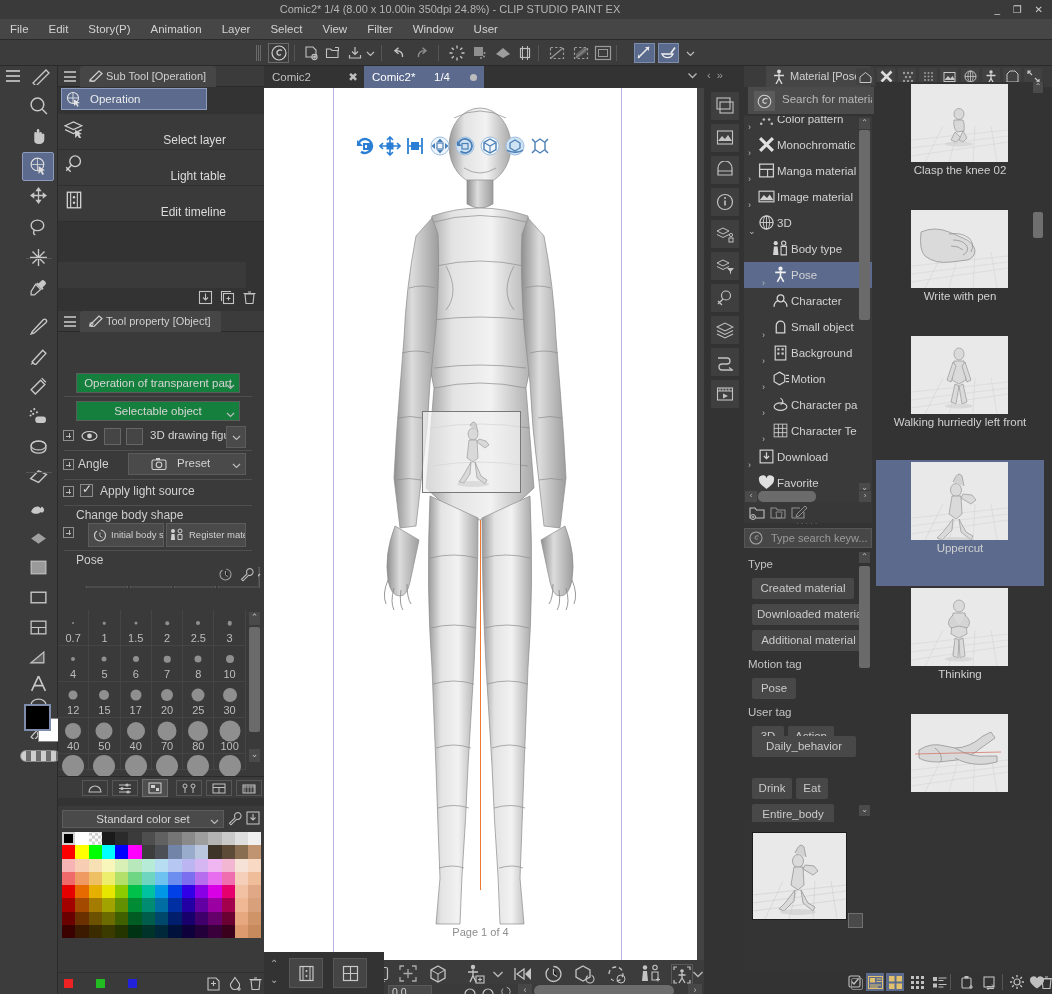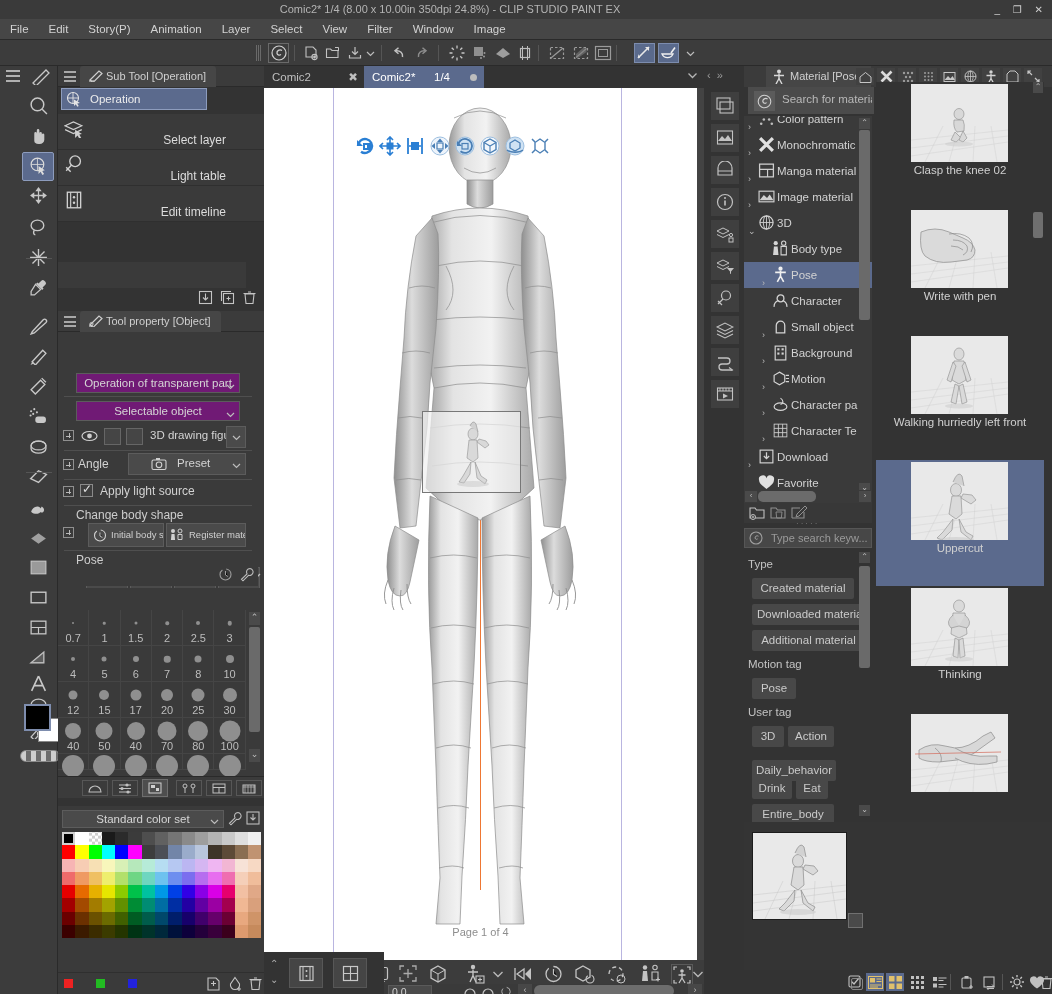--- a/index.html
+++ b/index.html
@@ -108,21 +108,21 @@
   #toolprop { position: absolute; left: 0; top: 245px; width: 206px; height: 277px; background: #3a3a3a; }
   #toolprop .preview {
     position: absolute; left: 0; top: 22px; width: 200px; height: 36px;
     background: linear-gradient(180deg,#8e8e8e,#b5b5b5);
     overflow: hidden;
   }
   #toolprop .preview .nm { position: absolute; left: 0; top: 0; color: #f0f0f0; font-size: 12px; background: rgba(120,120,120,.55); padding: 1px 3px; }
   #toolprop .preview .st { position: absolute; left: 0; top: 18px; width: 200px; text-align: center; color: #2b2b2b; font-size: 11.5px; }
   .tp-row { position: absolute; left: 0; width: 200px; }
   .tpcombo {
-    height: 20px; background: #701a75; border: 1px solid #5c5c5c;
+    height: 20px; background: #15803d; border: 1px solid #5c5c5c;
     color: #d5d5d5; font-size: 11.5px; text-align: center; line-height: 18px; position: relative;
   }
   .tpcombo .cv { position: absolute; right: 4px; top: 4px; }
   .plus { display: inline-block; width: 11px; height: 11px; border: 1px solid #909090; position: relative; }
   .plus:before,.plus:after { content:""; position:absolute; background:#b9b9b9; }
   .plus:before { left:2px; top:4.5px; width:5px; height:1.5px; }
   .plus:after { left:4.5px; top:2px; width:1.5px; height:5px; }
   .chkbox { display: inline-block; width: 13px; height: 13px; background: #3f3f3f; border: 1px solid #8a8a8a; }
   .chkbox.on:after { content:"✓"; color:#e0e0e0; font-size: 12px; position: relative; left: 1px; top: -3px; }
   .tbtn { background: #4a4a4a; border: 1px solid #5c5c5c; color: #d0d0d0; font-size: 9.5px;
@@ -239,21 +239,21 @@
   <div id="menubar">
       <div class="mi">File</div>
       <div class="mi">Edit</div>
       <div class="mi">Story(P)</div>
       <div class="mi">Animation</div>
       <div class="mi">Layer</div>
       <div class="mi">Select</div>
       <div class="mi">View</div>
       <div class="mi">Filter</div>
       <div class="mi">Window</div>
-      <div class="mi">Image</div>
+      <div class="mi">User</div>
     </div>
 
   <div id="cmdbar">
     <div class="cb-grip"></div>
 
     <div class="cb-ic" style="left:268px;border:1px solid #6a6a6a;">
       <svg width="16" height="16" viewBox="0 0 16 16">
           <circle cx="8" cy="8" r="7" fill="none" stroke="#d0d0d0" stroke-width="1.2"></circle>
           <path d="M11 5.5c-2.5-1.6-5.5.3-5 2.8.4 2 3 2.4 3.8.9" fill="none" stroke="#d0d0d0" stroke-width="1.3"></path>
         </svg>
@@ -1739,21 +1739,21 @@
   <div id="filters">
     <span class="fgrouplbl" style="position:absolute;left:4px;top:2px">Type</span>
     <span class="tagbtn" style="left:8px;top:22px;width:102px">Created material</span>
     <span class="tagbtn" style="left:8px;top:48px;width:118px">Downloaded material</span>
     <span class="tagbtn" style="left:8px;top:74px;width:113px">Additional material</span>
     <span class="fgrouplbl" style="position:absolute;left:4px;top:102px">Motion tag</span>
     <span class="tagbtn" style="left:8px;top:122px;width:44px">Pose</span>
     <span class="fgrouplbl" style="position:absolute;left:4px;top:150px">User tag</span>
     <span class="tagbtn" style="left:8px;top:170px;width:32px">3D</span>
     <span class="tagbtn" style="left:44px;top:170px;width:46px">Action</span>
-    <span class="tagbtn" style="left:8px;top:204px;width:84px">Daily_behavior</span>
+    <span class="tagbtn" style="left:8px;top:180px;width:104px">Daily_behavior</span>
     <span class="tagbtn" style="left:8px;top:222px;width:40px">Drink</span>
     <span class="tagbtn" style="left:52px;top:222px;width:32px">Eat</span>
     <span class="tagbtn" style="left:8px;top:248px;width:82px">Entire_body</span>
     <span style="position:absolute;right:2px;top:-4px;width:11px;height:11px;background:#4a4a4a;color:#c0c0c0;font-size:8px;text-align:center;line-height:10px">⌃</span>
     <span class="vthumb" style="top:10px;height:102px"></span>
     <span style="position:absolute;right:2px;top:249px;width:11px;height:11px;background:#4a4a4a;color:#c0c0c0;font-size:8px;text-align:center;line-height:10px">⌄</span>
   </div>
 
   <div id="matgrid">
     <div id="grid-holder">

